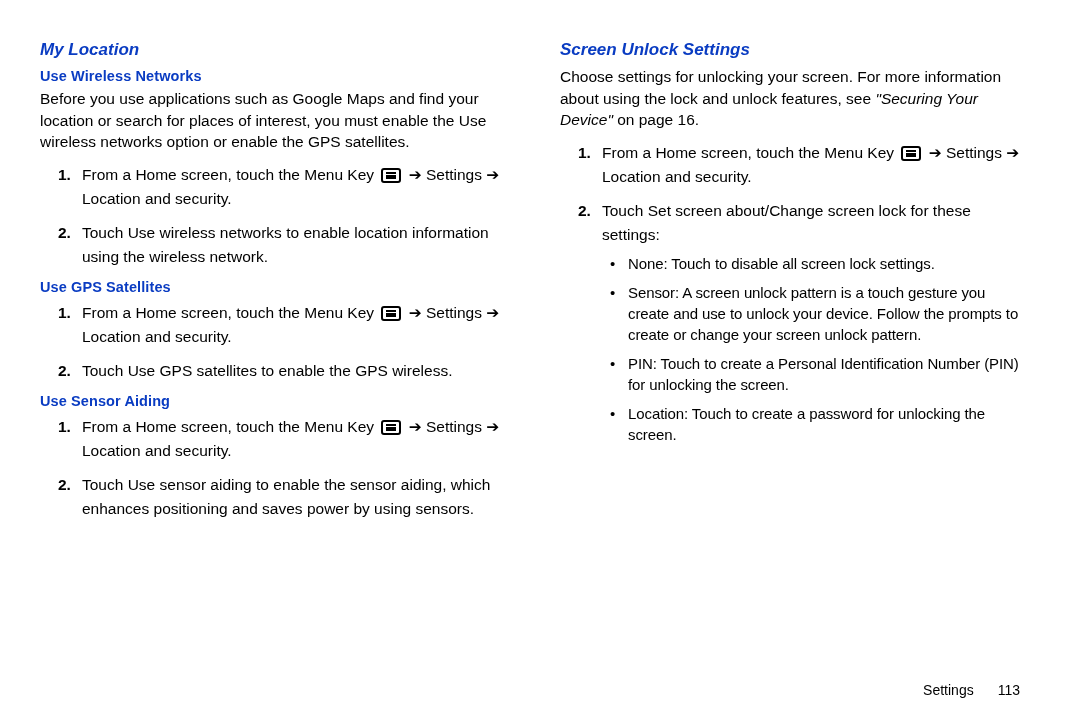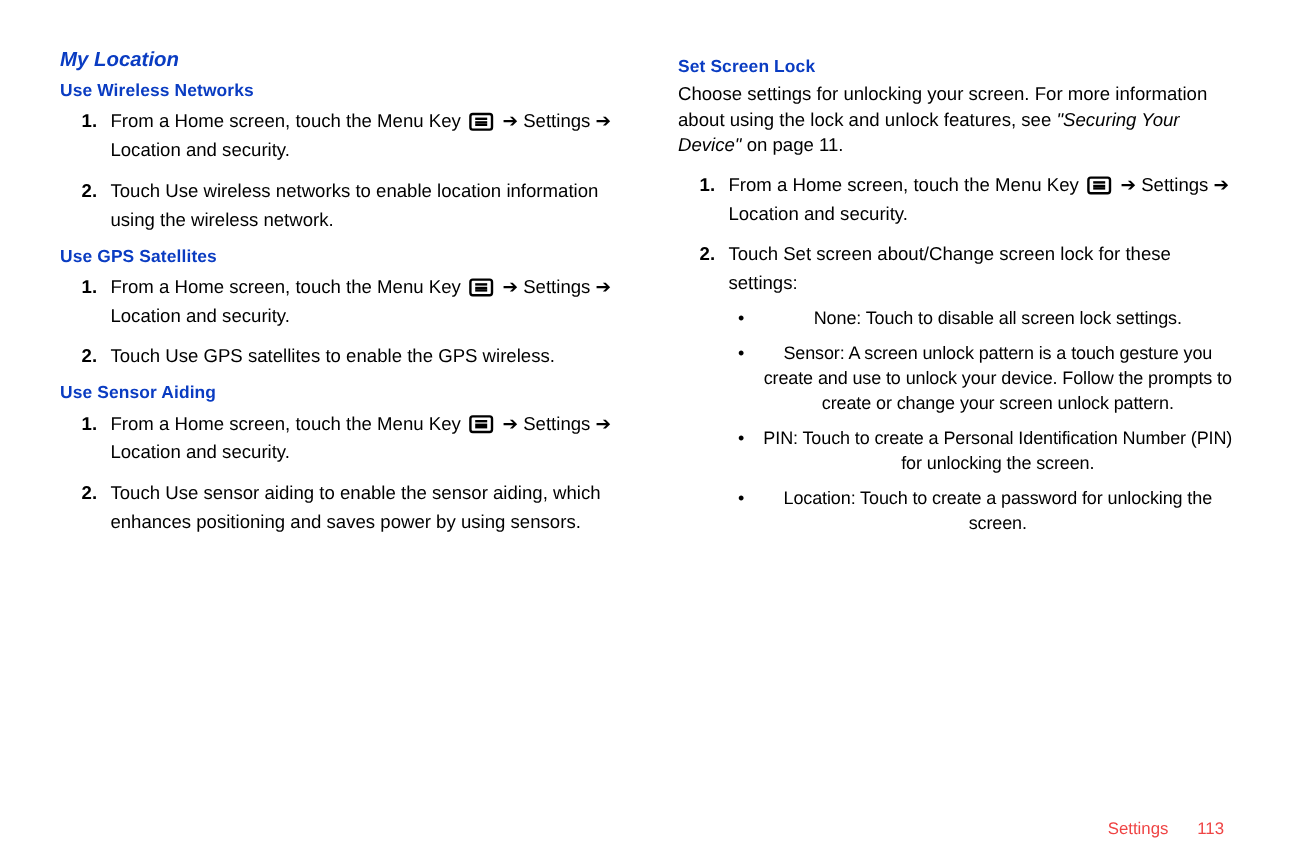--- a/index.html
+++ b/index.html
@@ -5,21 +5,21 @@
   * { box-sizing: border-box; }
   html, body {
     margin: 0; padding: 0;
     width: 1080px; height: 720px;
     background: #fff;
     font-family: Arial, Helvetica, sans-serif;
     color: #000;
   }
   .page {
     width: 1080px; height: 720px;
-    padding: 40px 50px 30px 50px;
+    padding: 40px 50px 30px 40px;
     position: relative;
   }
   .cols {
     display: flex;
     gap: 50px;
   }
   .col {
     flex: 1;
     min-width: 0;
   }
@@ -96,35 +96,36 @@
     background:
       linear-gradient(#000,#000) 0 0 / 100% 2px no-repeat,
       linear-gradient(#000,#000) 0 50% / 100% 2px no-repeat,
       linear-gradient(#000,#000) 0 100% / 100% 2px no-repeat;
   }
   .footer {
     position: absolute;
     right: 60px;
     bottom: 22px;
     font-size: 14px;
-    color: #ef4444;
+    color: #000000;
   }
   .footer .lbl { margin-right: 24px; }
-  .cond { letter-spacing: -0.1px; text-align: center; }
+  .cond { letter-spacing: -0.1px; }
 </style>
 </head>
 <body>
 
 <div class="page">
   <div class="cols">
 
     <div class="col">
       <div class="section-title">My Location</div>
 
       <div class="sub-title">Use Wireless Networks</div>
+      <div class="para">Before you use applications such as Google Maps and find your location or search for places of interest, you must enable the Use wireless networks option or enable the GPS satellites.</div>
       <ul class="ol">
         <li>
           <span class="num">1.</span>
           <span class="body">
             <span>From a Home screen, touch the </span><span class="b">Menu Key</span>
             <span class="menu-icon"></span><span class="arrow"> ➔ </span><span class="b">Settings</span><span class="arrow"> ➔ </span><span class="b">Location and security</span><span>.</span>
           </span>
         </li>
         <li>
           <span class="num">2.</span>
@@ -163,24 +164,24 @@
         <li>
           <span class="num">2.</span>
           <span class="body">
             <span>Touch </span><span class="b">Use sensor aiding</span><span> to enable the sensor aiding, which enhances positioning and saves power by using sensors.</span>
           </span>
         </li>
       </ul>
     </div>
 
     <div class="col">
-
-      <div class="sub-title">Set Screen Lock</div>
+      <div class="section-title">Screen Unlock Settings</div>
+
       <div class="para">
-        <span>Choose settings for unlocking your screen. For more information about using the lock and unlock features, see </span><span class="it">"Securing Your Device"</span><span> on page 11.</span>
+        <span>Choose settings for unlocking your screen. For more information about using the lock and unlock features, see </span><span class="it">"Securing Your Device"</span><span> on page 16.</span>
       </div>
       <ul class="ol">
         <li>
           <span class="num">1.</span>
           <span class="body">
             <span>From a Home screen, touch the </span><span class="b">Menu Key</span>
             <span class="menu-icon"></span><span class="arrow"> ➔ </span><span class="b">Settings</span><span class="arrow"> ➔ </span><span class="b">Location and security</span><span>.</span>
           </span>
         </li>
         <li>

